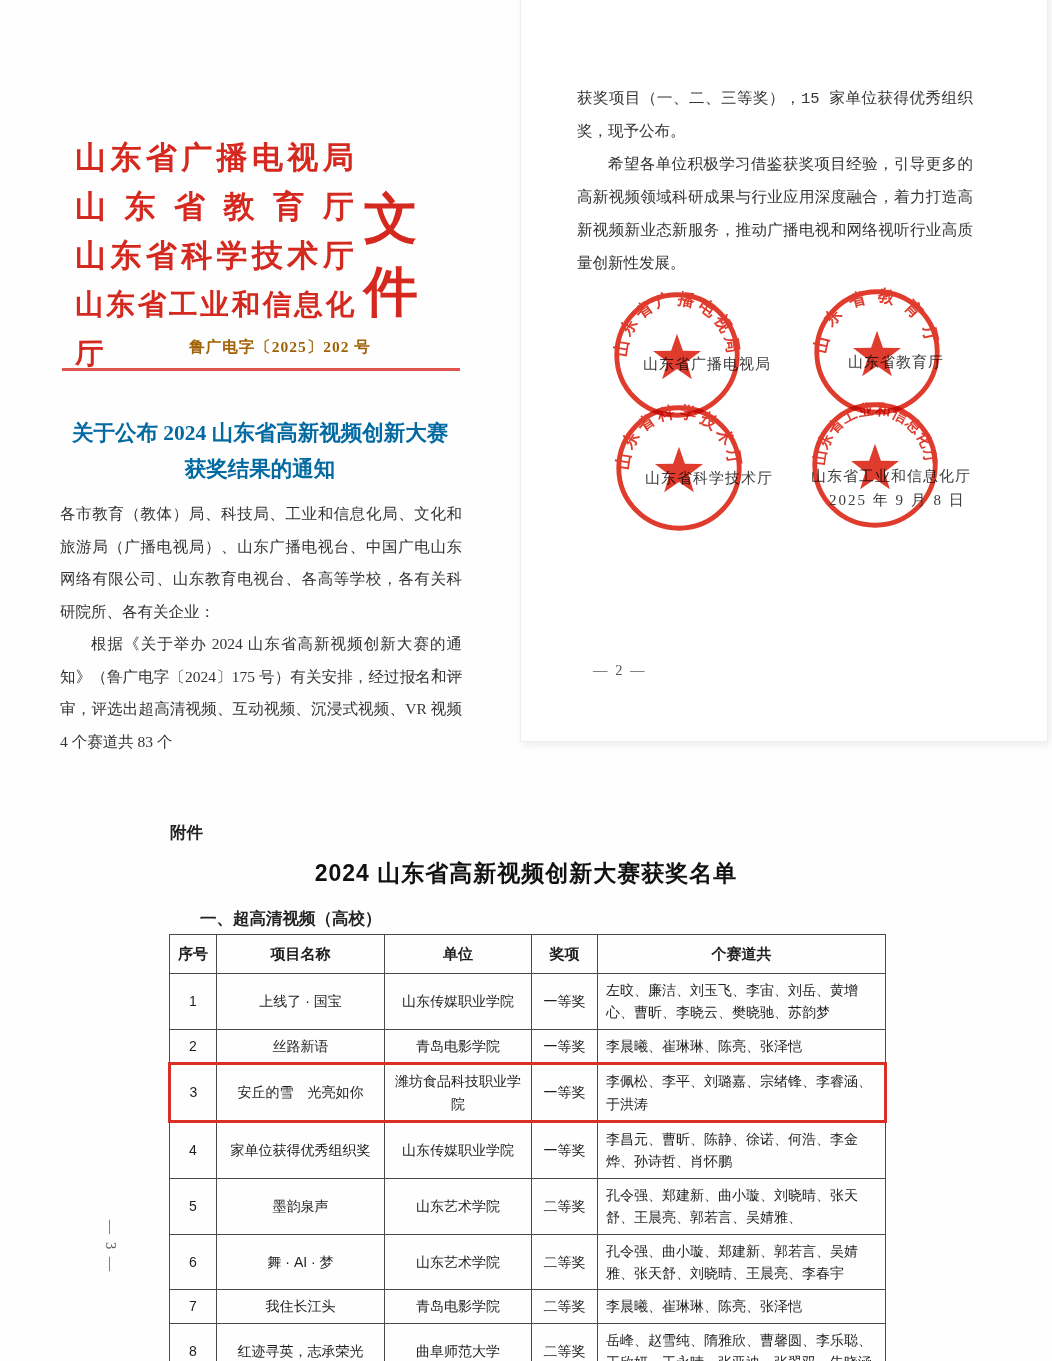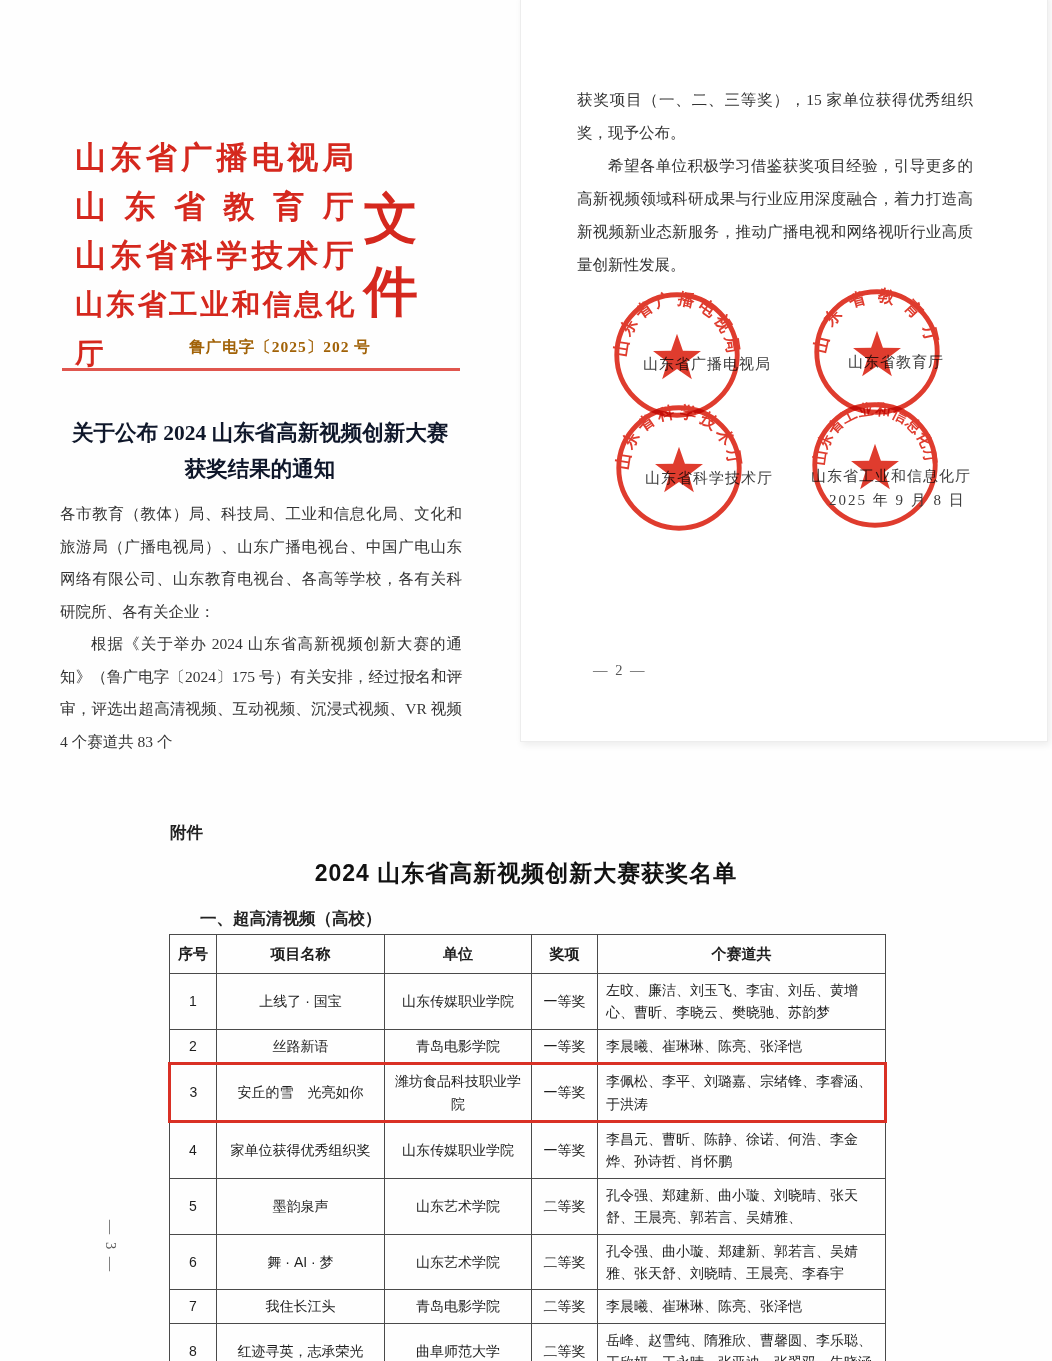--- a/index.html
+++ b/index.html
@@ -11,32 +11,32 @@
   .red-header{position:absolute;left:35px;top:133px;width:392px;display:flex;align-items:center;}
   .agency-names{width:302px;}
   .agency-line{font-weight:bold;color:var(--red_header,#d5281e);font-size:31px;line-height:49px;
                text-align:justify;text-align-last:justify;}
   .agency-line.long{font-size:28.5px;letter-spacing:-0.5px;}
   .doc-word{font-size:54px;font-weight:bold;color:var(--red_header,#d5281e);margin-left:10px;letter-spacing:2px;}
   .doc-number{position:absolute;left:0;top:337px;width:480px;text-align:center;font-size:15.5px;
               color:#a16207;font-weight:bold;letter-spacing:1px;}
   .red-rule{position:absolute;left:22px;top:368px;width:398px;height:3px;background:var(--red_rule,#e0564e);}
   .p1-title{position:absolute;left:20px;top:415px;width:400px;text-align:center;font-weight:bold;
-            font-size:21.5px;line-height:36px;color:#0f172a;}
+            font-size:21.5px;line-height:36px;color:#0369a1;}
   .p1-body{position:absolute;left:20px;top:498px;width:402px;font-size:15.5px;line-height:32.5px;
            text-align:justify;color:#333;}
   .p1-body p{margin:0;}
   .indent{text-indent:2em;}
   .page-num-1{position:absolute;right:56px;top:665px;font-size:14.5px;color:#555;letter-spacing:2px;}
 
   
   .page2{position:absolute;left:520px;top:-6px;width:526px;height:746px;background:#ffffff;
          border:1px solid #ededed;box-shadow:2px 3px 7px rgba(0,0,0,0.07);}
   .p2-body{position:absolute;left:56px;top:88px;width:396px;font-size:15.5px;line-height:33px;
-           text-align:justify;color:#333;}
+           text-align:justify;color:#333;font-family:Liberation Mono, monospace;}
   .p2-body p{margin:0;}
   .p2-attachment{position:absolute;left:56px;top:253px;width:400px;font-size:15.5px;color:#333;text-indent:2em;}
   .page-num-2{position:absolute;left:72px;top:667px;font-size:14.5px;color:#555;letter-spacing:2px;}
 
   .org-under{position:absolute;font-size:15px;color:#3c3c3c;text-align:center;letter-spacing:1px;z-index:1;}
   .seal{position:absolute;width:136px;height:136px;z-index:2;mix-blend-mode:multiply;opacity:0.92;}
   .seal svg{width:100%;height:100%;}
   .seal .ring{fill:none;stroke:var(--red_seal,#dd2b1c);stroke-width:5;}
   .seal .star{fill:var(--red_seal,#dd2b1c);}
   .seal .ringtext{fill:var(--red_seal,#dd2b1c);font-family:"Liberation Serif","DejaVu Serif",serif;

